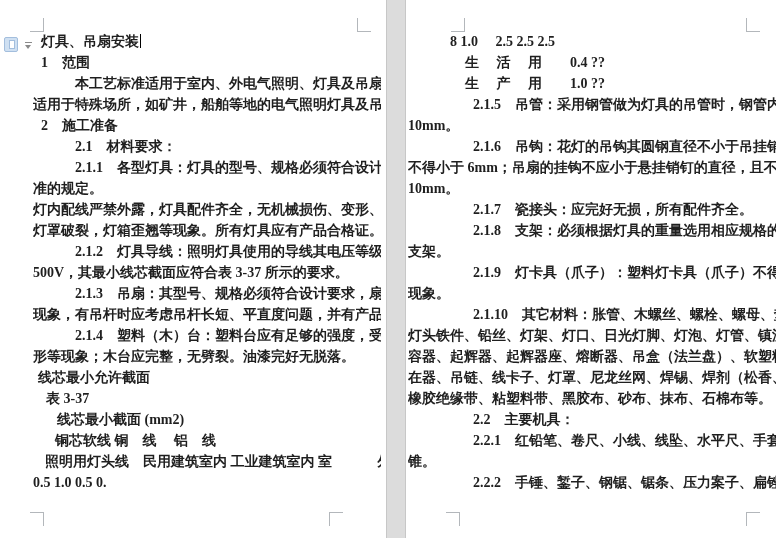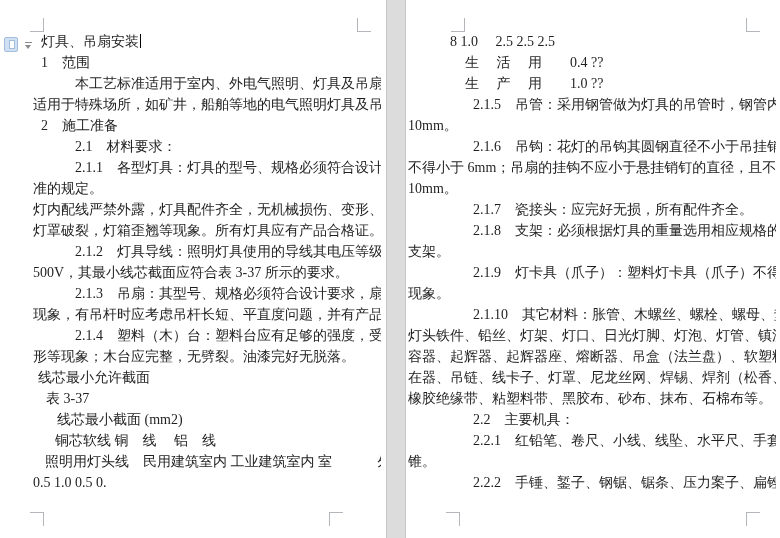--- a/index.html
+++ b/index.html
@@ -55,20 +55,21 @@
     line-height: 21px;
     white-space: pre;
     overflow: hidden;
   }
   #page1-text { left: 33px; width: 348px; }
   #page2-text { left: 408px; width: 368px; }
   .tline {
     height: 21px;
     white-space: pre;
     overflow: hidden;
+    font-weight: bold;
   }
   .caret {
     display: inline-block;
     width: 1px;
     height: 14px;
     background: #000000;
     margin-left: 1px;
     vertical-align: -2px;
   }
 

